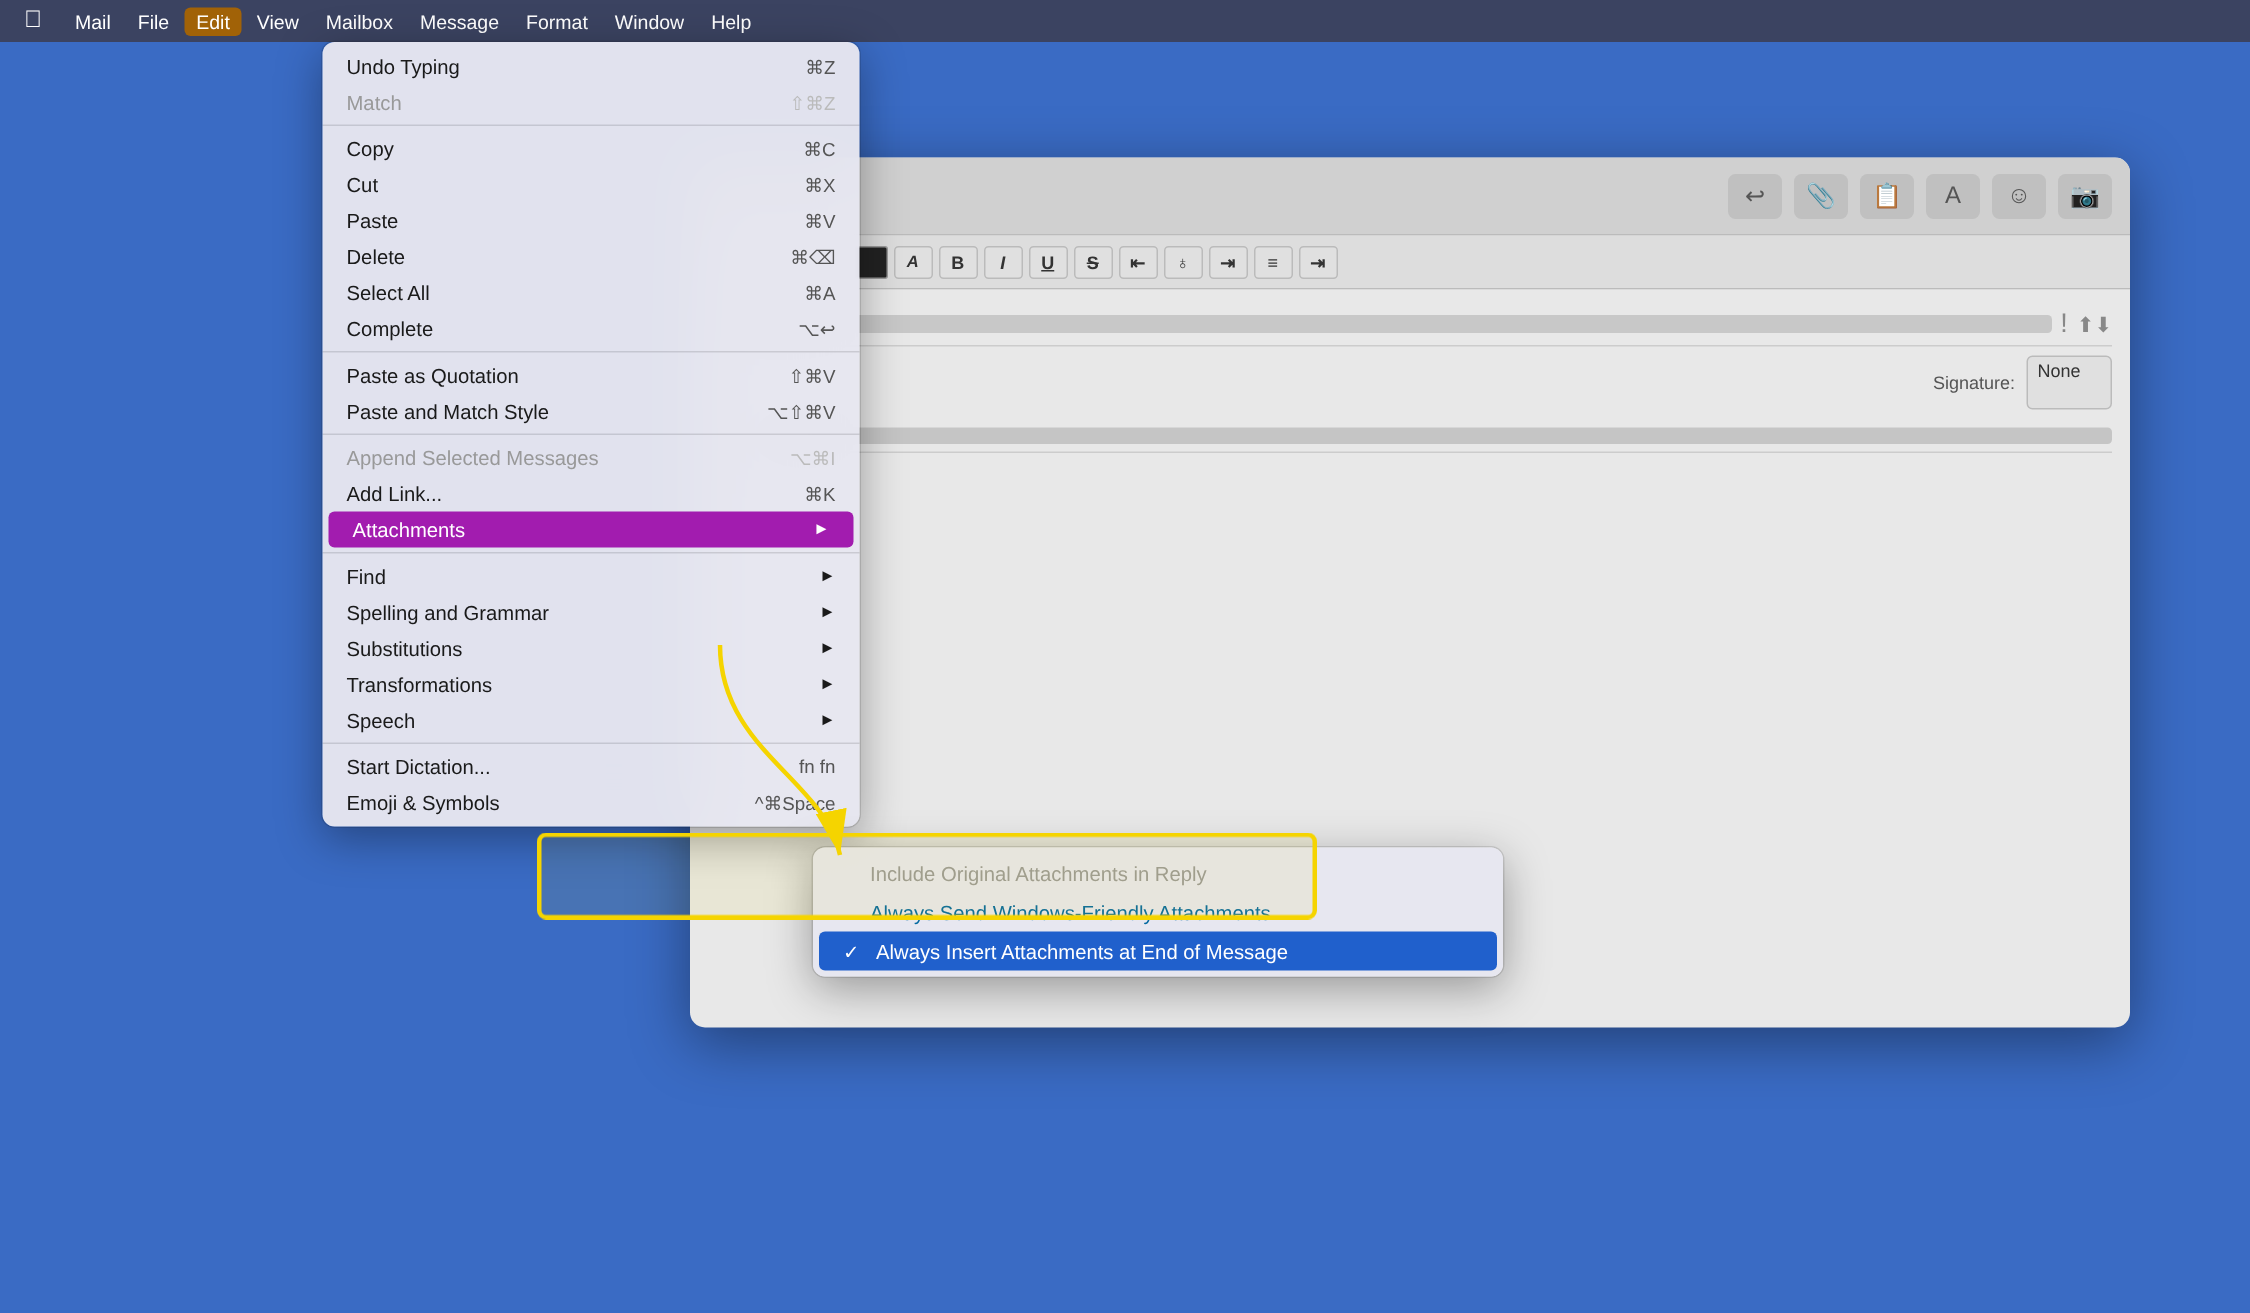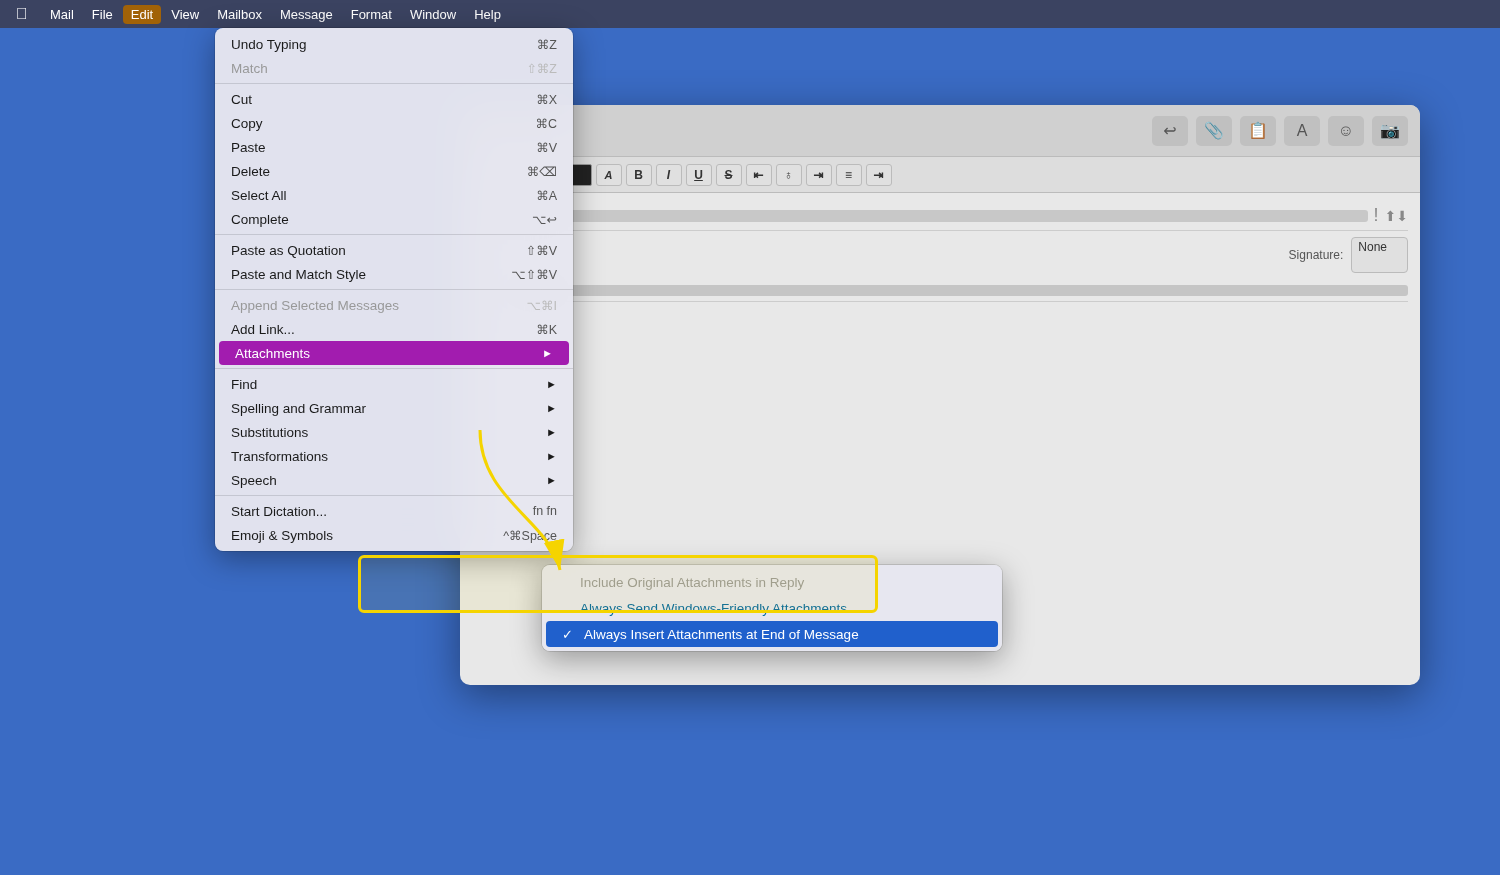--- a/index.html
+++ b/index.html
@@ -356,27 +356,27 @@
     <span class="shortcut">⌘Z</span>
   </div>
 
   <div class="menu-item disabled">
     <span>Match</span>
     <span class="shortcut">⇧⌘Z</span>
   </div>
   <div class="menu-separator"></div>
 
   <div class="menu-item">
+    <span>Copy</span>
+    <span class="shortcut">⌘C</span>
+  </div>
+
+  <div class="menu-item">
     <span>Cut</span>
     <span class="shortcut">⌘X</span>
-  </div>
-
-  <div class="menu-item">
-    <span>Copy</span>
-    <span class="shortcut">⌘C</span>
   </div>
 
   <div class="menu-item">
     <span>Paste</span>
     <span class="shortcut">⌘V</span>
   </div>
 
   <div class="menu-item">
     <span>Delete</span>
     <span class="shortcut">⌘⌫</span>

